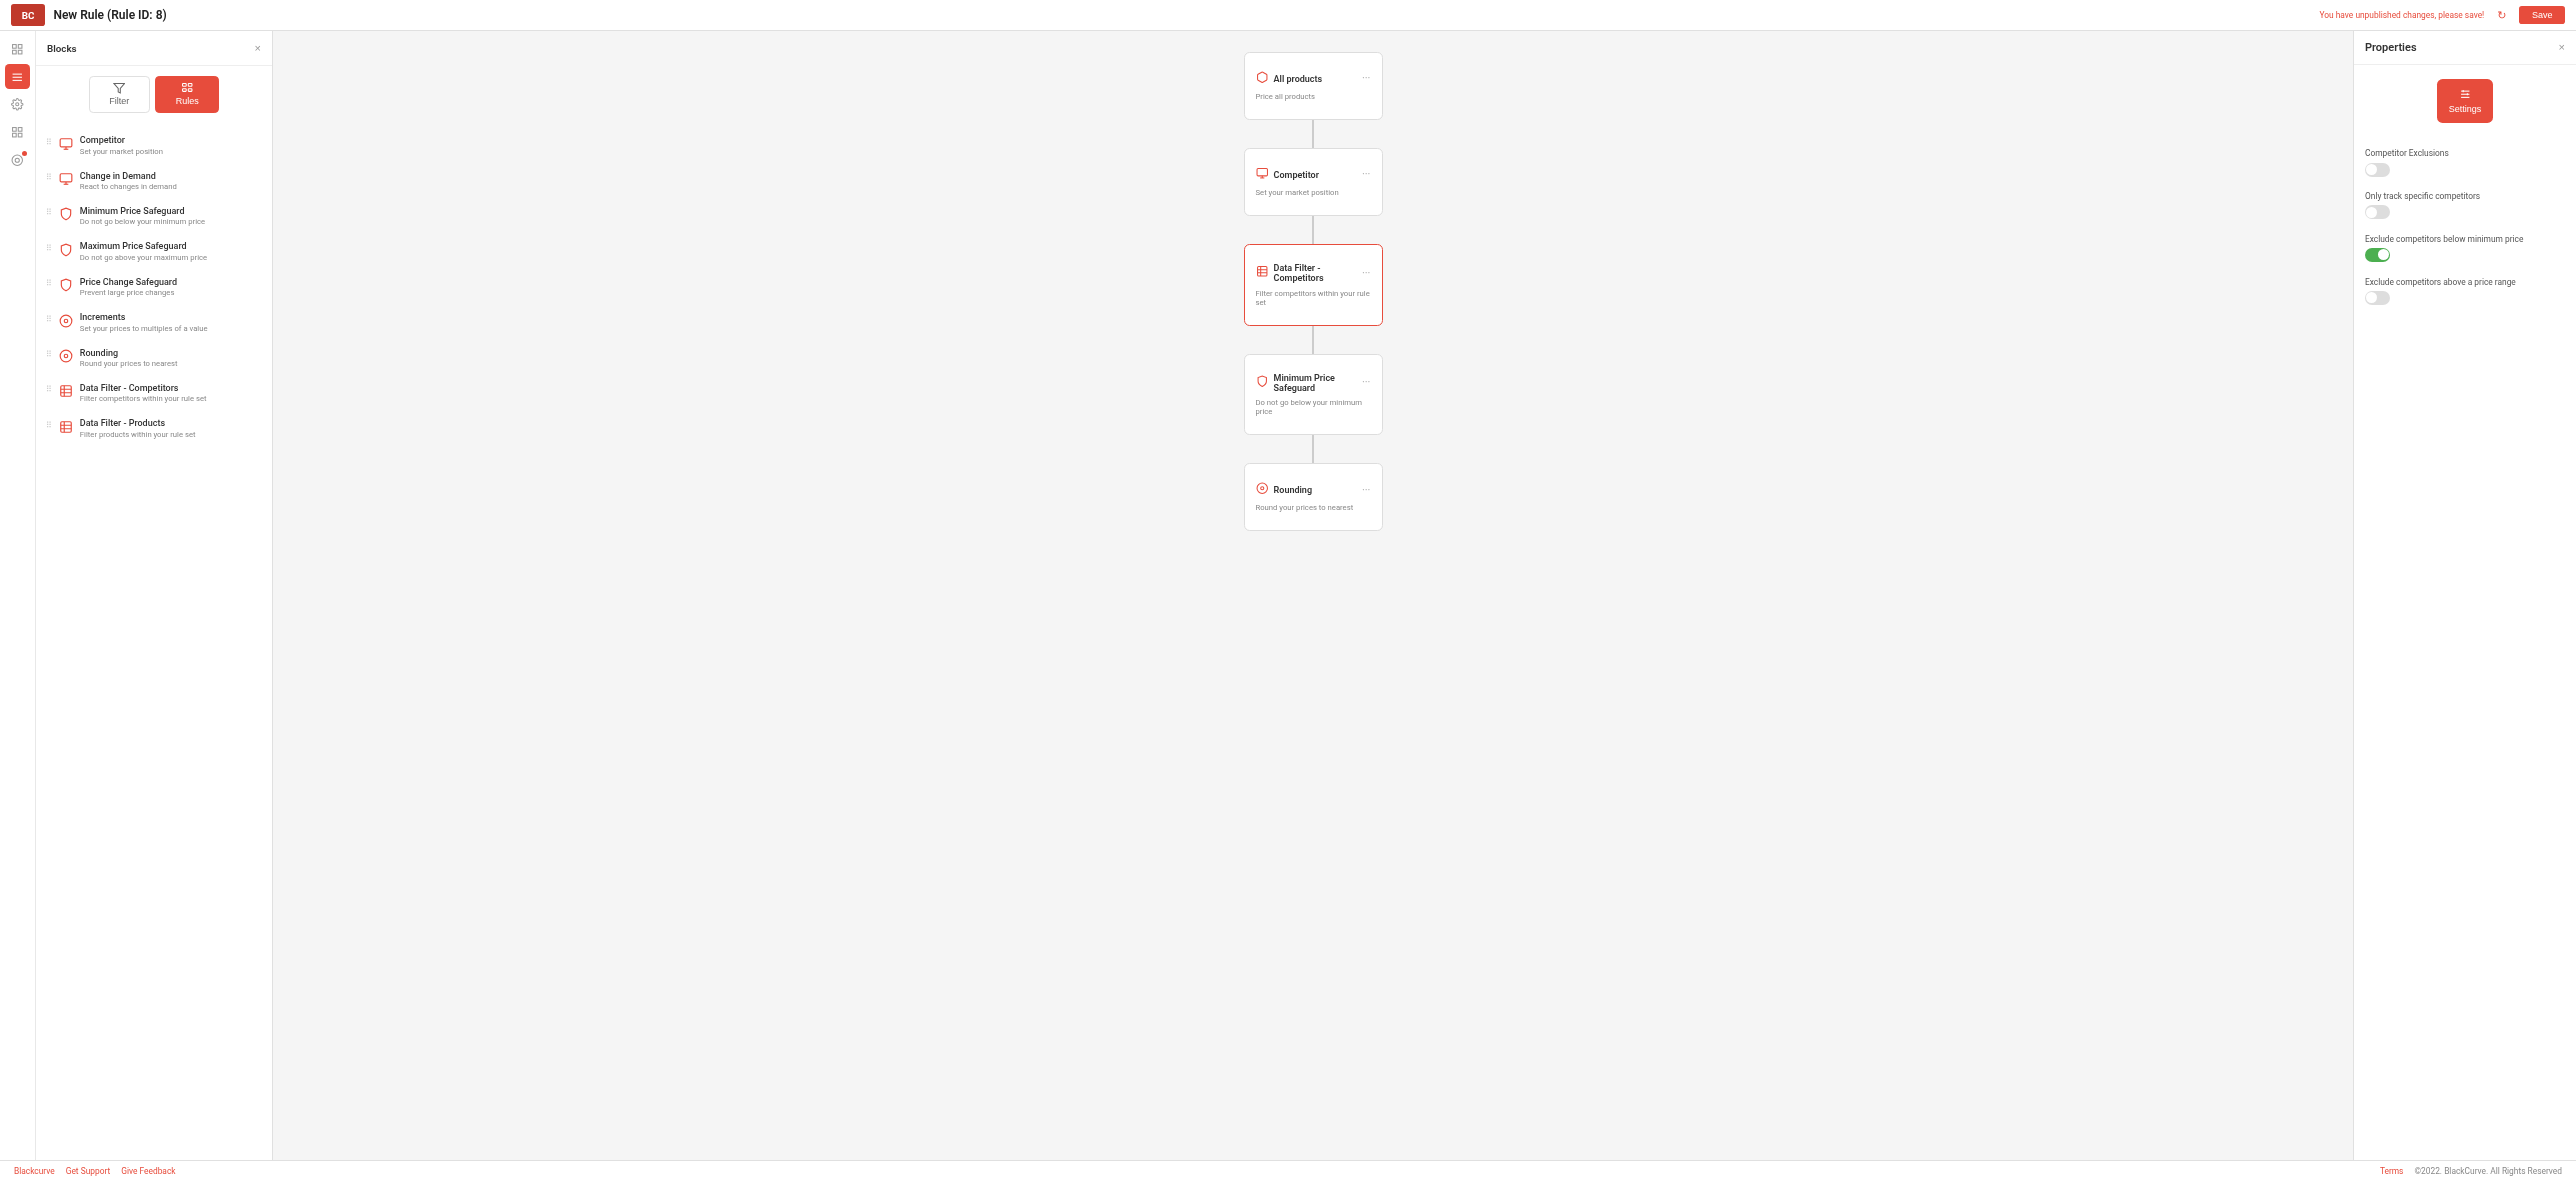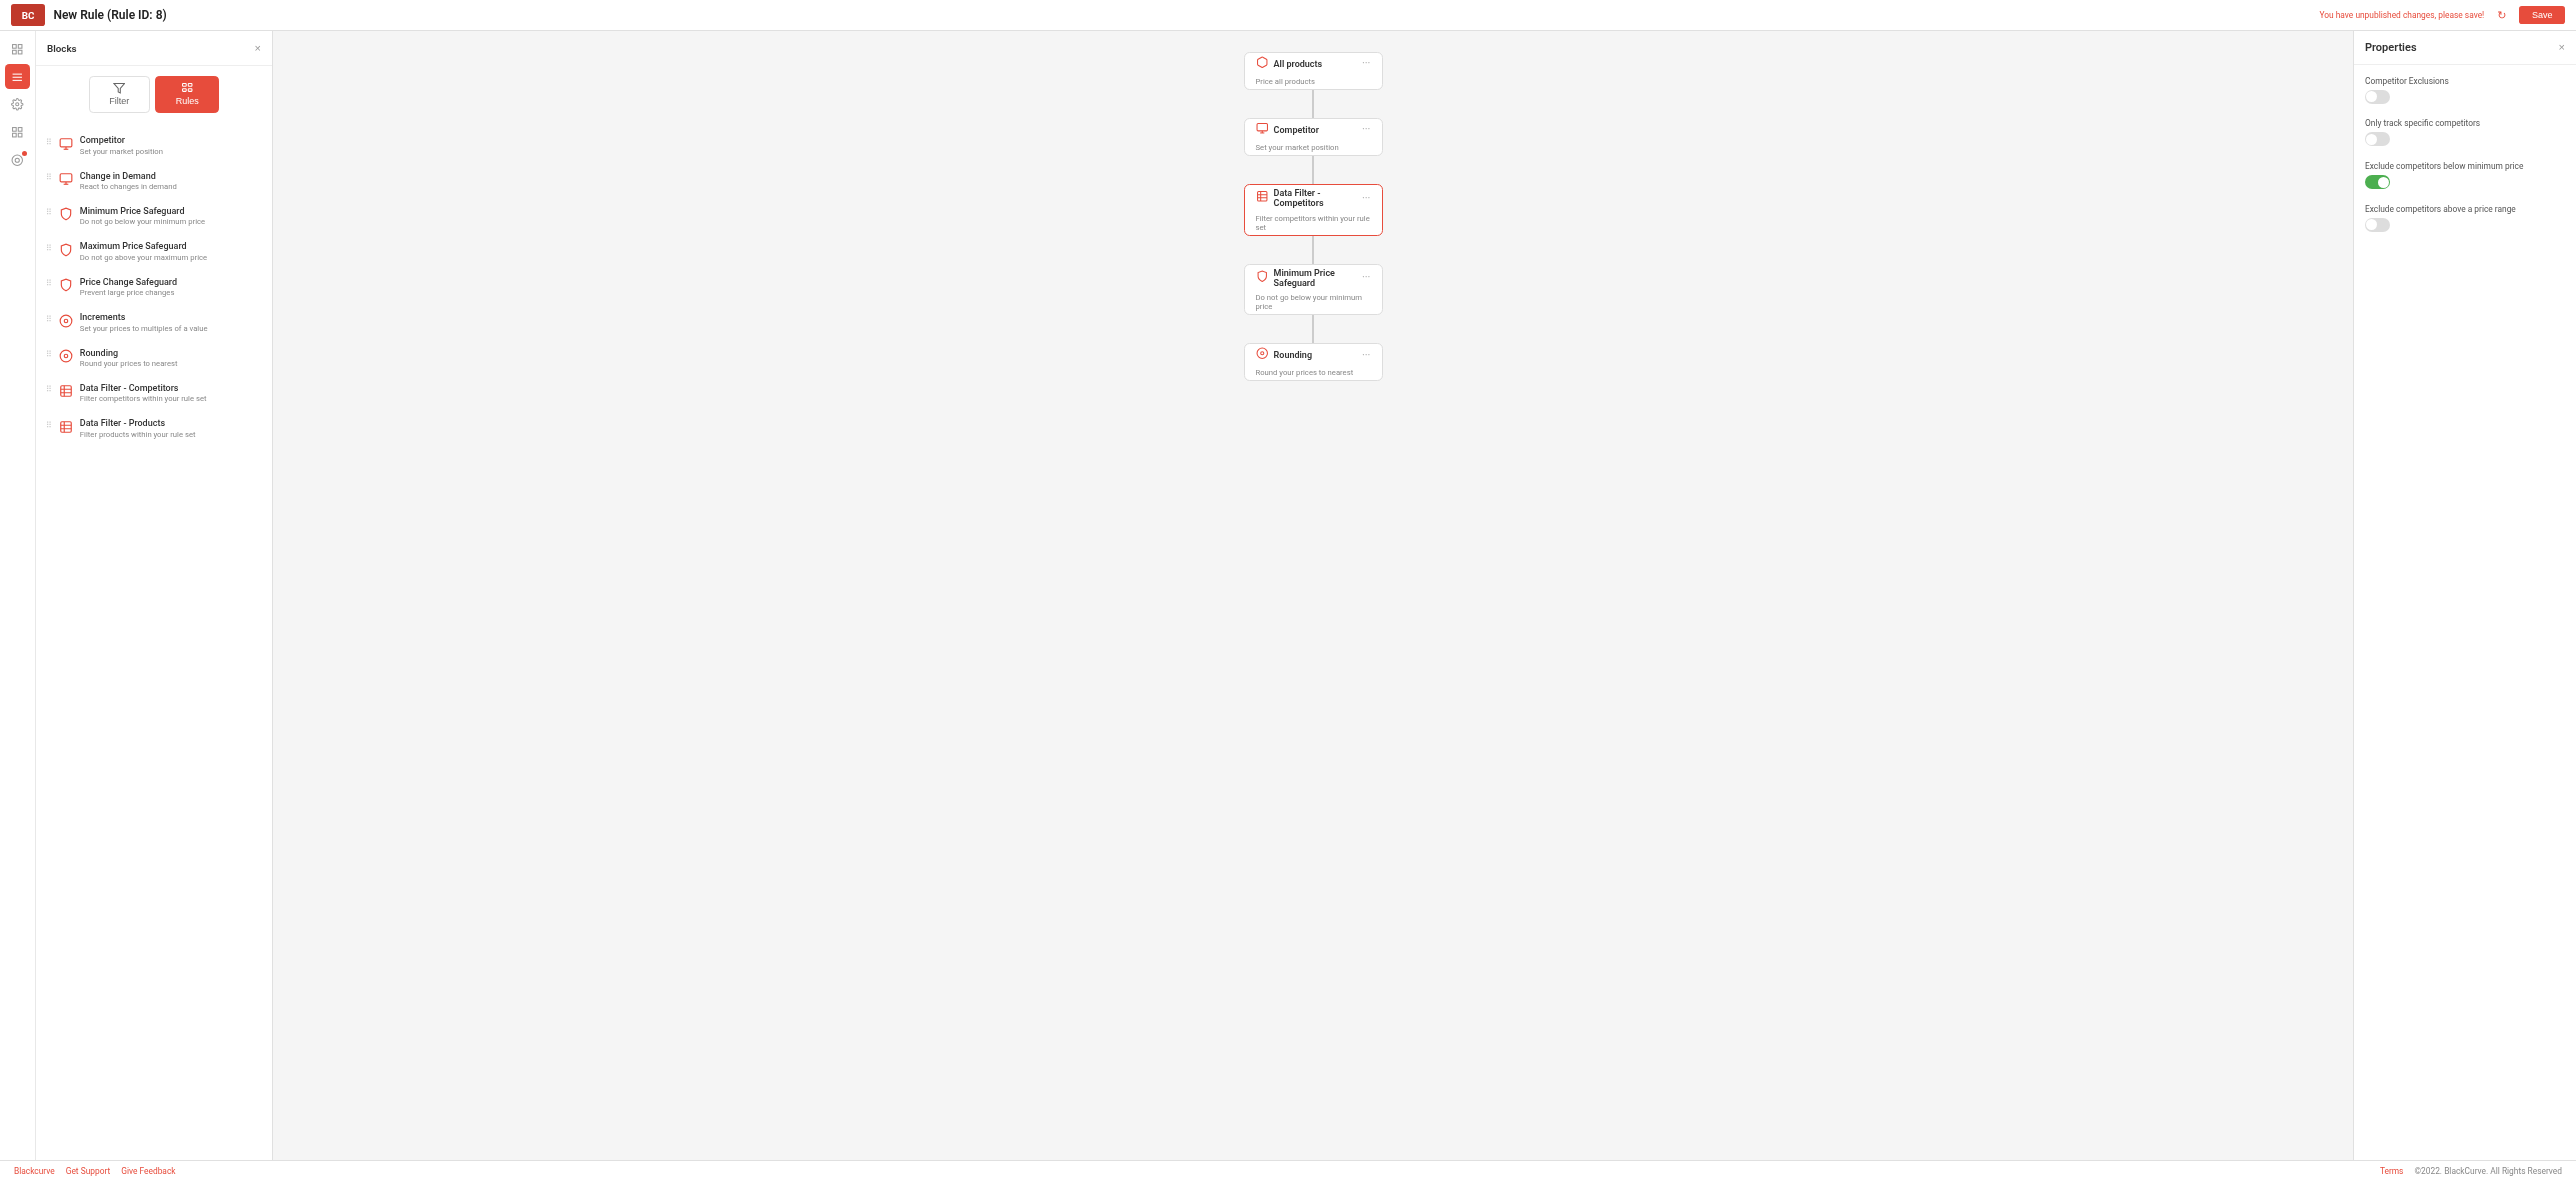--- a/index.html
+++ b/index.html
@@ -42,21 +42,21 @@
     .block-icon { width: 16.7px; height: 16.7px; flex-shrink: 0; display: flex; align-items: center; justify-content: center; color: #e74c3c; font-size: 11px; }
     .block-text { flex: 1; }
     .block-name { font-size: 9px; font-weight: 500; color: #333; }
     .block-desc { font-size: 7.7px; color: #888; margin-top: 1.4px; line-height: 1.3; }
 
     
     .canvas-area { flex: 1; background: #f5f5f5; overflow: auto; display: flex; flex-direction: column; align-items: center; padding: 21px; gap: 0; position: relative; }
 
     
     .flow-column { display: flex; flex-direction: column; align-items: center; gap: 0; }
-    .flow-node { background: white; border: 0.7px solid #ddd; border-radius: 5.6px; width: 139px; padding: 3px 11px; position: relative; }
+    .flow-node { background: white; border: 0.7px solid #ddd; border-radius: 5.6px; width: 139px; padding: 18px 11px; position: relative; }
     .flow-node.selected { border: 1.4px solid #e74c3c; }
     .flow-node-header { display: flex; align-items: center; gap: 5.6px; }
     .flow-node-icon { color: #e74c3c; font-size: 11px; }
     .flow-node-title { font-size: 9px; font-weight: 600; color: #333; flex: 1; }
     .flow-node-menu { color: #aaa; cursor: pointer; font-size: 11px; }
     .flow-node-desc { font-size: 7.7px; color: #888; margin-top: 5.6px; }
     .flow-connector { width: 1.4px; height: 28px; background: #ccc; margin: 0 auto; position: relative; }
     .flow-connector::after { content: ''; position: absolute; bottom: -4.2px; left: -2.8px; width: 0; height: 0; border-left: 3.5px solid transparent; border-right: 3.5px solid transparent; border-top: 4.9px solid #ccc; }
 
     
@@ -376,20 +376,32 @@
 
     </div>
   </div>
 
   <div class="properties-panel">
     <div class="properties-header">
       <span class="properties-title">Properties</span>
       <button class="close-x">×</button>
     </div>
 
+    <div class="settings-btn-container">
+      <button class="settings-btn">
+        <svg width="12.5" height="12.5" viewBox="0 0 24 24" fill="none" stroke="white" stroke-width="2">
+          <line x1="4" y1="6" x2="20" y2="6"></line>
+            <line x1="4" y1="12" x2="20" y2="12"></line>
+            <line x1="4" y1="18" x2="20" y2="18"></line>
+          <line x1="8" y1="4" x2="8" y2="8"></line>
+            <line x1="16" y1="10" x2="16" y2="14"></line>
+        </svg>
+        <span>Settings</span>
+      </button>
+    </div>
 
     <div class="properties-content">
 
       <div class="prop-section">
         <div class="prop-label">Competitor Exclusions</div>
         <div class="toggle-switch"></div>
       </div>
 
       <div class="prop-section">
         <div class="prop-label">Only track specific competitors</div>

